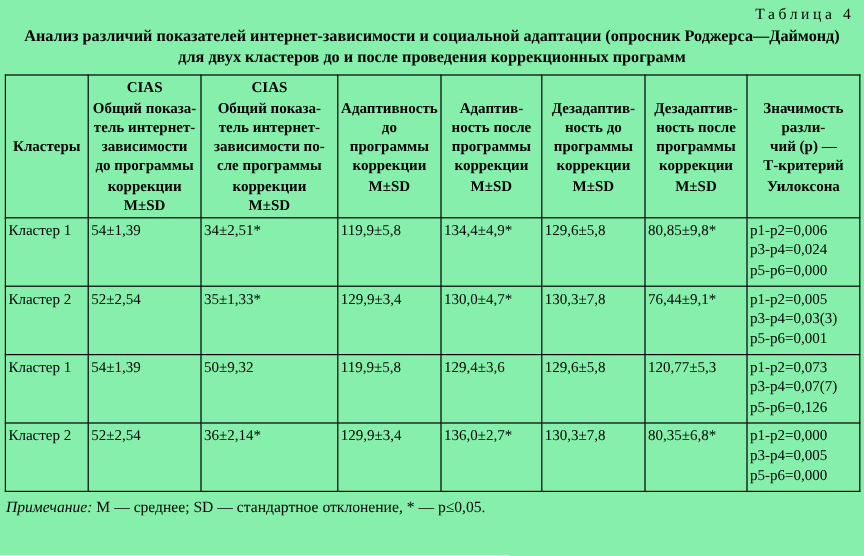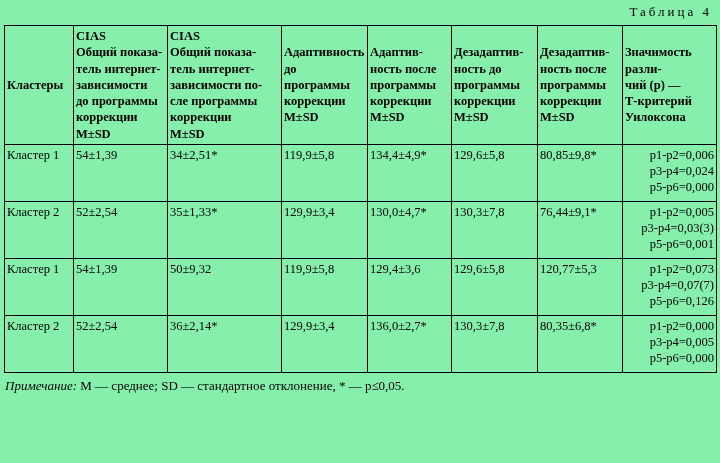--- a/index.html
+++ b/index.html
@@ -38,21 +38,21 @@
   }
   table.main td {
     border: 1px solid #000000;
     font-size: 12.5px;
     line-height: 1.3;
     padding: 2px 2px;
     overflow: hidden;
   }
   td.hdr {
     font-weight: bold;
-    text-align: left;
+    text-align: center;
     vertical-align: middle;
     white-space: pre-line;
     height: 112px;
     font-size: 12.5px;
     font-family: Liberation Serif, serif;
   }
   td.section {
     text-align: center;
     vertical-align: middle;
     height: 17px;
@@ -64,39 +64,41 @@
     padding-left: 4px;
     font-size: 13px;
     height: 52px;
   }
   td.val {
     text-align: left;
     vertical-align: top;
     font-size: 13px;
   }
   td.pvals {
-    text-align: right;
+    text-align: left;
     vertical-align: top;
     white-space: pre-line;
     font-size: 13px;
     margin-top: 41px;
   }
   .note {
     font-size: 13px;
     margin: 5px 0 0 5px;
   }
   .note .note-prefix { font-style: italic; }
 </style>
 </head>
 <body>
 
 <div class="page">
 
   <div class="table-label">Таблица 4</div>
 
+  <div class="caption">Анализ различий показателей интернет-зависимости и социальной адаптации (опросник Роджерса—Даймонд)
+для двух кластеров до и после проведения коррекционных программ</div>
 
   <table class="main">
     <colgroup>
       <col style="width:69px">
         <col style="width:94px">
         <col style="width:114px">
         <col style="width:86px">
       <col style="width:84px">
         <col style="width:86px">
         <col style="width:85px">

